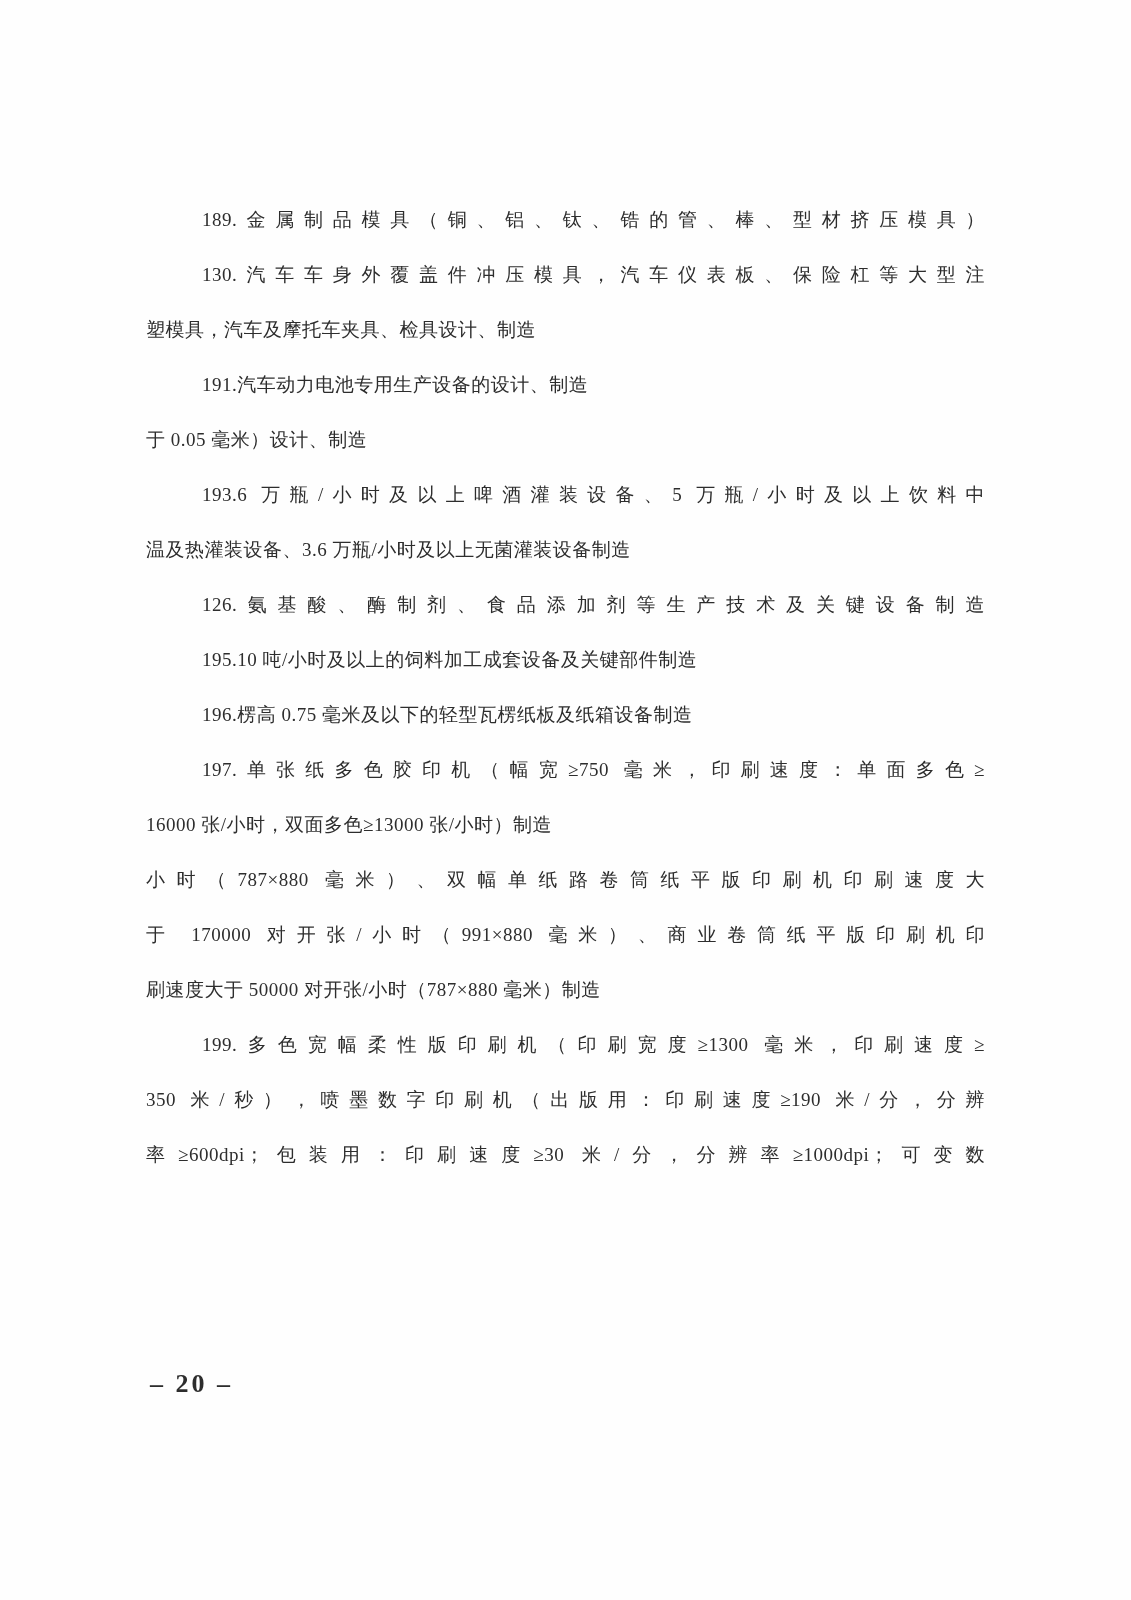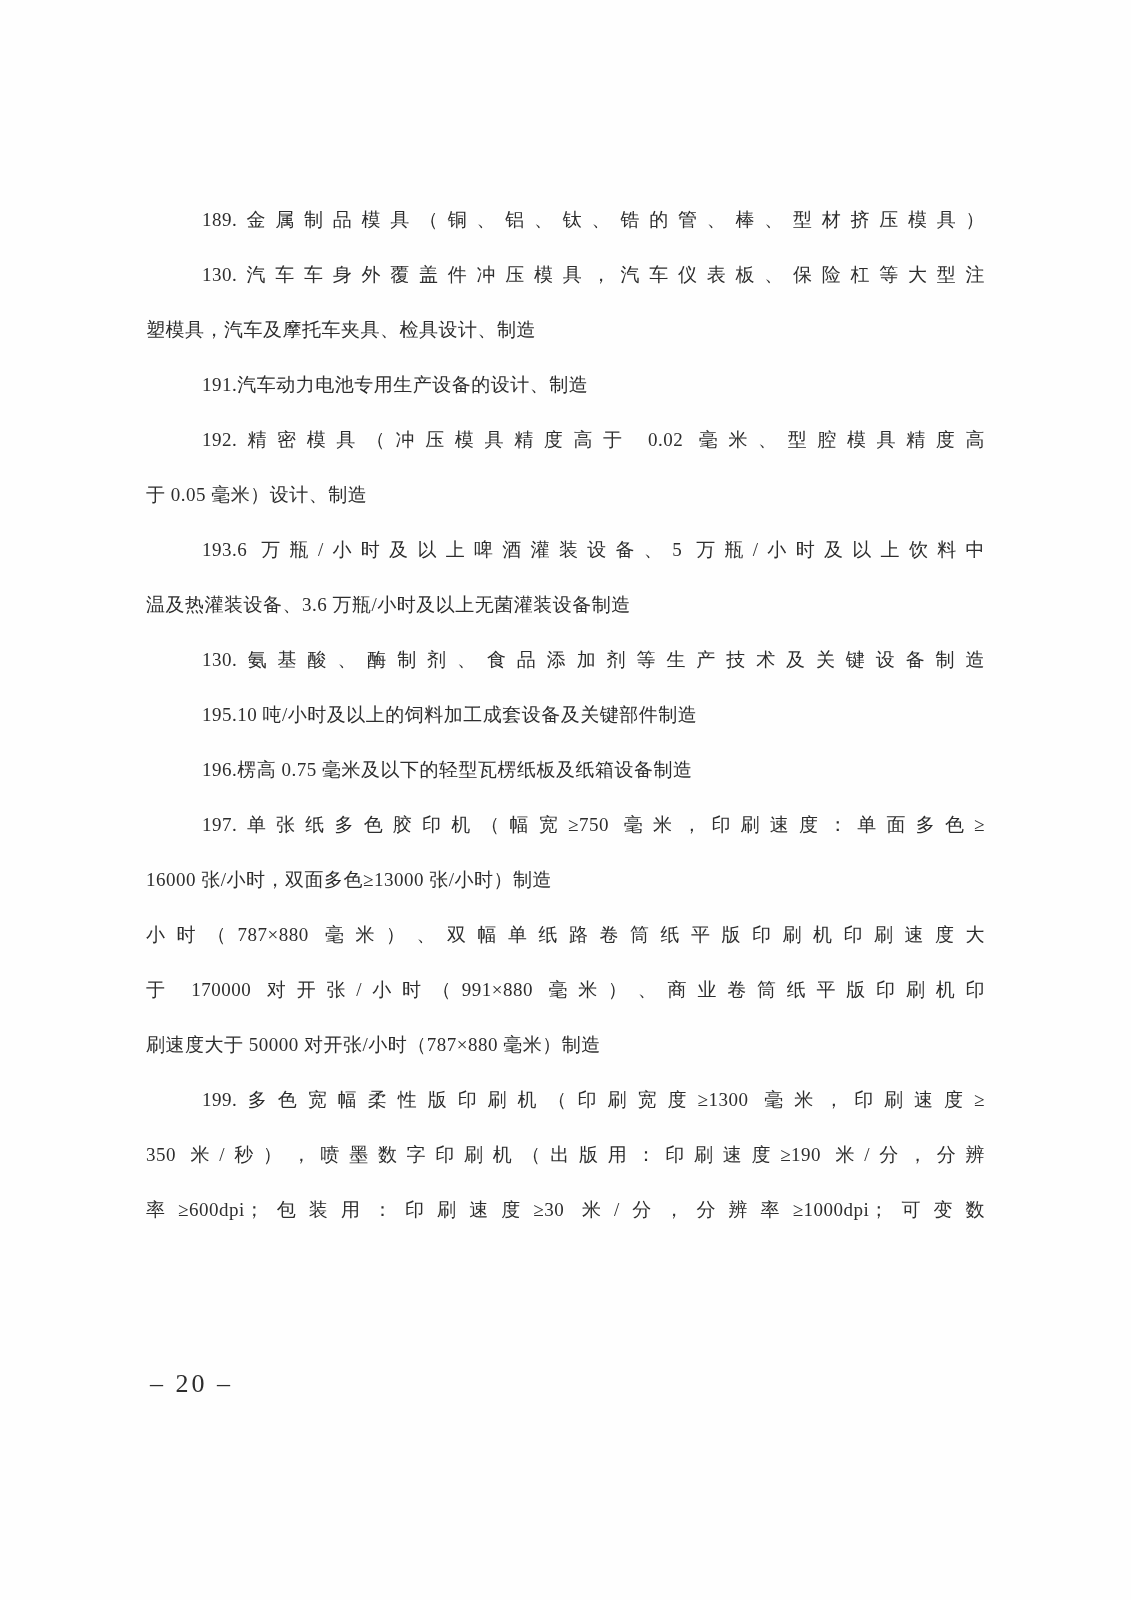--- a/index.html
+++ b/index.html
@@ -40,36 +40,36 @@
   }
   .footer {
     position: absolute;
     left: 150px;
     top: 1356px;
     height: 55px;
     line-height: 55px;
     font-size: 26px;
     letter-spacing: 3px;
     color: #2d2d2d;
+    font-weight: bold;
   }
 </style>
 </head>
 <body>
 
 <div class="page">
   <div class="content" id="doc-body">
       <div class="line indent fill">189.金属制品模具（铜、铝、钛、锆的管、棒、型材挤压模具）</div>
       <div class="line indent fill">130.汽车车身外覆盖件冲压模具，汽车仪表板、保险杠等大型注</div>
       <div class="line">塑模具，汽车及摩托车夹具、检具设计、制造</div>
       <div class="line indent">191.汽车动力电池专用生产设备的设计、制造</div>
-      <div class="line indent fill">192.精密模具（冲压模具精度高于 0.02 毫米、型腔模具精度高</div>
       <div class="line">于 0.05 毫米）设计、制造</div>
       <div class="line indent fill">193.6 万瓶/小时及以上啤酒灌装设备、5 万瓶/小时及以上饮料中</div>
       <div class="line">温及热灌装设备、3.6 万瓶/小时及以上无菌灌装设备制造</div>
-      <div class="line indent fill">130.氨基酸、酶制剂、食品添加剂等生产技术及关键设备制造</div>
+      <div class="line indent fill">126.氨基酸、酶制剂、食品添加剂等生产技术及关键设备制造</div>
       <div class="line indent">195.10 吨/小时及以上的饲料加工成套设备及关键部件制造</div>
       <div class="line indent">196.楞高 0.75 毫米及以下的轻型瓦楞纸板及纸箱设备制造</div>
       <div class="line indent fill">197.单张纸多色胶印机（幅宽≥750 毫米，印刷速度：单面多色≥</div>
       <div class="line">16000 张/小时，双面多色≥13000 张/小时）制造</div>
       <div class="line fill">小时（787×880 毫米）、双幅单纸路卷筒纸平版印刷机印刷速度大</div>
       <div class="line fill">于 170000 对开张/小时（991×880 毫米）、商业卷筒纸平版印刷机印</div>
       <div class="line">刷速度大于 50000 对开张/小时（787×880 毫米）制造</div>
       <div class="line indent fill">199.多色宽幅柔性版印刷机（印刷宽度≥1300 毫米，印刷速度≥</div>
       <div class="line fill">350 米/秒），喷墨数字印刷机（出版用：印刷速度≥190 米/分，分辨</div>
       <div class="line fill">率≥600dpi；包装用：印刷速度≥30 米/分，分辨率≥1000dpi；可变数</div>

